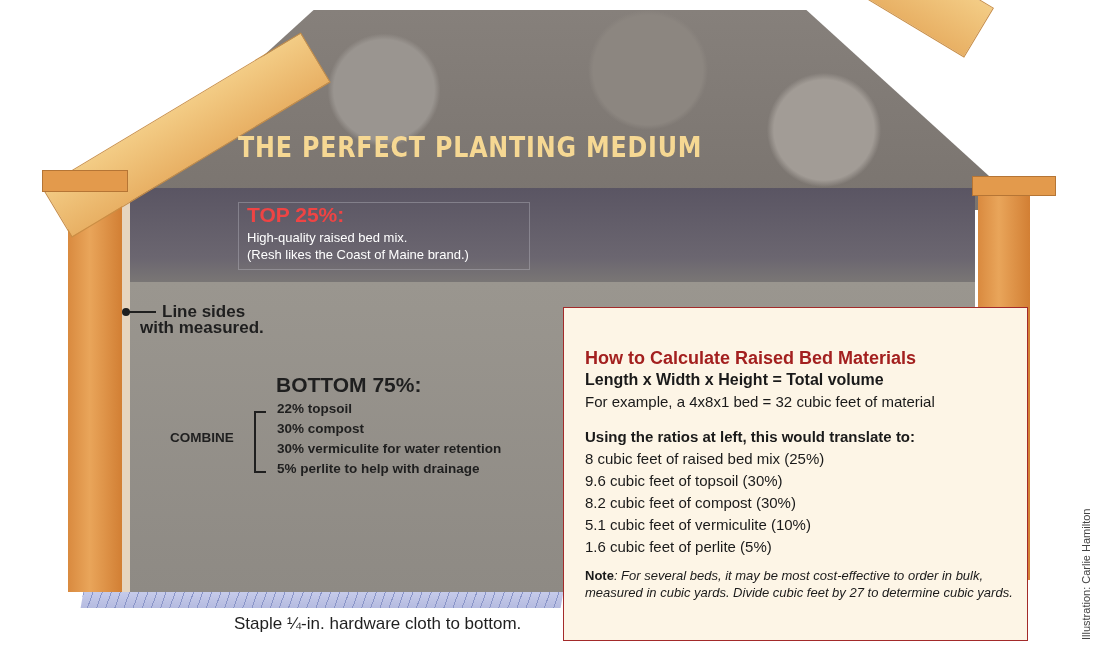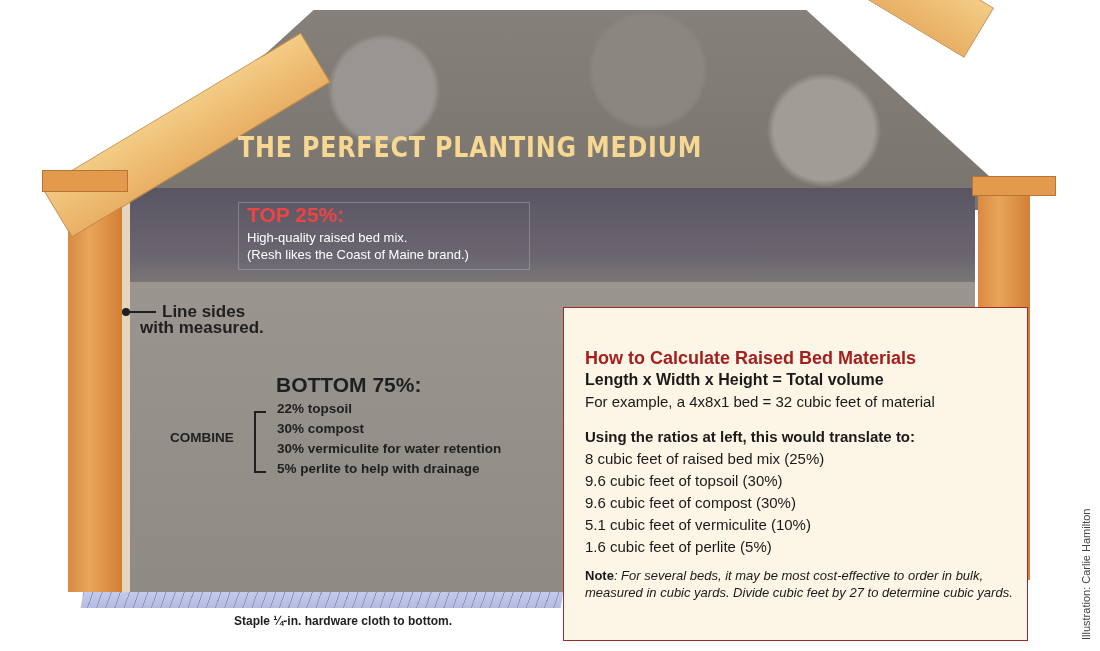--- a/index.html
+++ b/index.html
@@ -31,21 +31,21 @@
   .top-label-box{left:238px;top:202px;width:290px;height:66px;border:1px solid rgba(200,200,210,0.35);}
   .top-heading{left:247px;top:203px;color:#ef4444;font-weight:bold;font-size:21px;text-align:center;}
   .top-line{left:247px;color:#fff;font-weight:normal;font-size:13px;}
   .side-note{left:128px;top:304px;color:#1f1f1f;font-weight:bold;font-size:17px;line-height:16px;}
   .dot{left:122px;top:308px;width:8px;height:8px;border-radius:50%;background:#1f1f1f;}
   .dot-line{left:128px;top:311px;width:28px;height:2px;background:#1f1f1f;}
   .bottom-heading{left:276px;top:373px;color:#1f1f1f;font-weight:bold;font-size:21px;}
   .bottom-item{left:277px;color:#1f1f1f;font-weight:bold;font-size:13.5px;}
   .combine{left:170px;top:430px;color:#1f1f1f;font-weight:bold;font-size:13.5px;text-align:right;}
   .bracket{left:254px;top:411px;width:10px;height:58px;border:2px solid #1f1f1f;border-right:none;}
-  .staple{left:234px;top:614px;color:#1f1f1f;font-weight:bold;font-size:12px;}
+  .staple{left:234px;top:614px;color:#1f1f1f;font-weight:normal;font-size:17px;}
   .credit{left:1080px;top:640px;color:#444;font-size:11px;transform-origin:0 0;transform:rotate(-90deg);white-space:nowrap;}
 
   .calc-box{left:563px;top:307px;width:465px;height:334px;background:#fdf5e6;border:1px solid #a32a2a;box-sizing:border-box;}
   .calc-title{left:585px;top:335px;color:#a3201f;font-weight:bold;font-size:18px;margin-top:13px;}
   .calc-formula{left:585px;top:371px;color:#1a1a1a;font-weight:bold;font-size:16px;}
   .calc-example{left:585px;top:393px;color:#1a1a1a;font-size:15px;}
   .calc-intro{left:585px;top:428px;color:#1a1a1a;font-weight:bold;font-size:15px;}
   .calc-row{left:585px;color:#1a1a1a;font-size:15px;}
   .note{left:585px;top:568px;width:430px;color:#1a1a1a;font-size:13px;line-height:16.5px;}
   .note b{font-style:normal;}
@@ -89,16 +89,16 @@
 <div class="abs staple">Staple ¼-in. hardware cloth to bottom.</div>
 <div class="abs credit">Illustration: Carlie Hamilton</div>
 
 <div class="abs calc-box"></div>
 <div class="abs calc-title">How to Calculate Raised Bed Materials</div>
 <div class="abs calc-formula">Length x Width x Height = Total volume</div>
 <div class="abs calc-example">For example, a 4x8x1 bed = 32 cubic feet of material</div>
 <div class="abs calc-intro">Using the ratios at left, this would translate to:</div>
 <div class="abs calc-row" style="top:450px">8 cubic feet of raised bed mix (25%)</div>
 <div class="abs calc-row" style="top:472px">9.6 cubic feet of topsoil (30%)</div>
-<div class="abs calc-row" style="top:494px">9.6 cubic feet of compost (30%)</div>
+<div class="abs calc-row" style="top:494px">8.2 cubic feet of compost (30%)</div>
 <div class="abs calc-row" style="top:516px">5.1 cubic feet of vermiculite (10%)</div>
 <div class="abs calc-row" style="top:538px">1.6 cubic feet of perlite (5%)</div>
 <div class="abs note"><b>Note</b><i>: For several beds, it may be most cost-effective to order in bulk, measured in cubic yards. Divide cubic feet by 27 to determine cubic yards.</i></div>
 
 </body></html>

